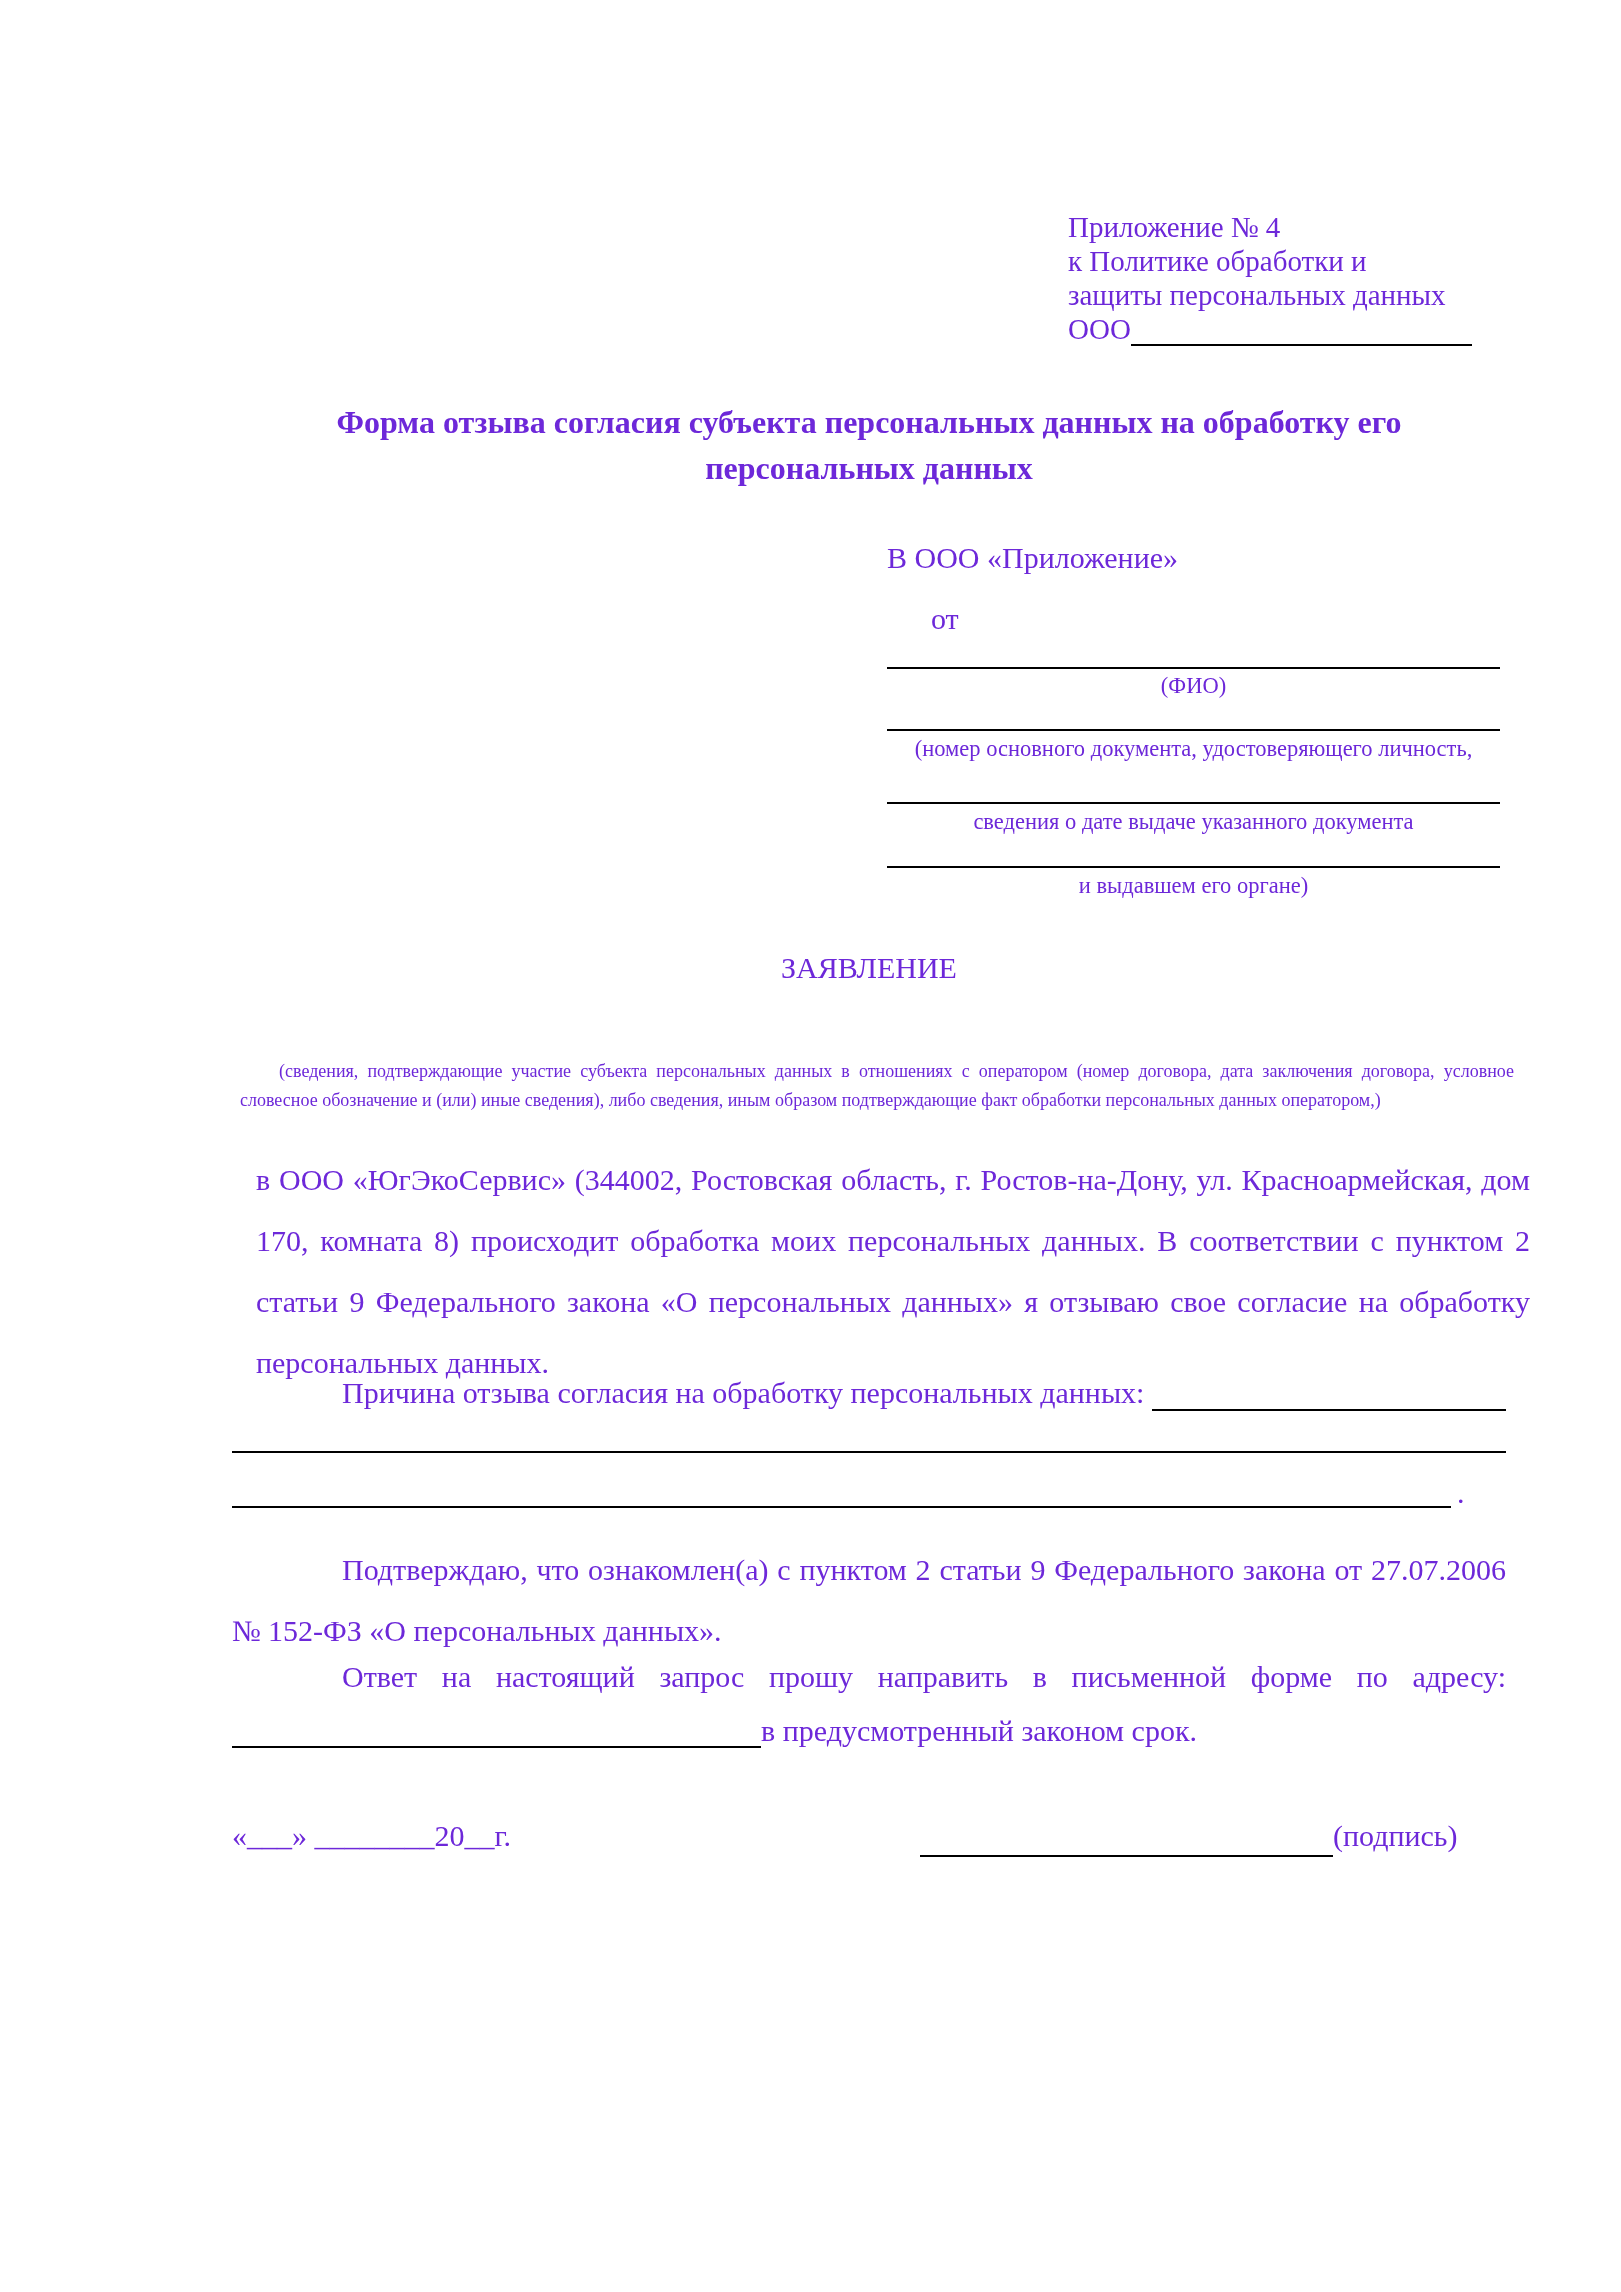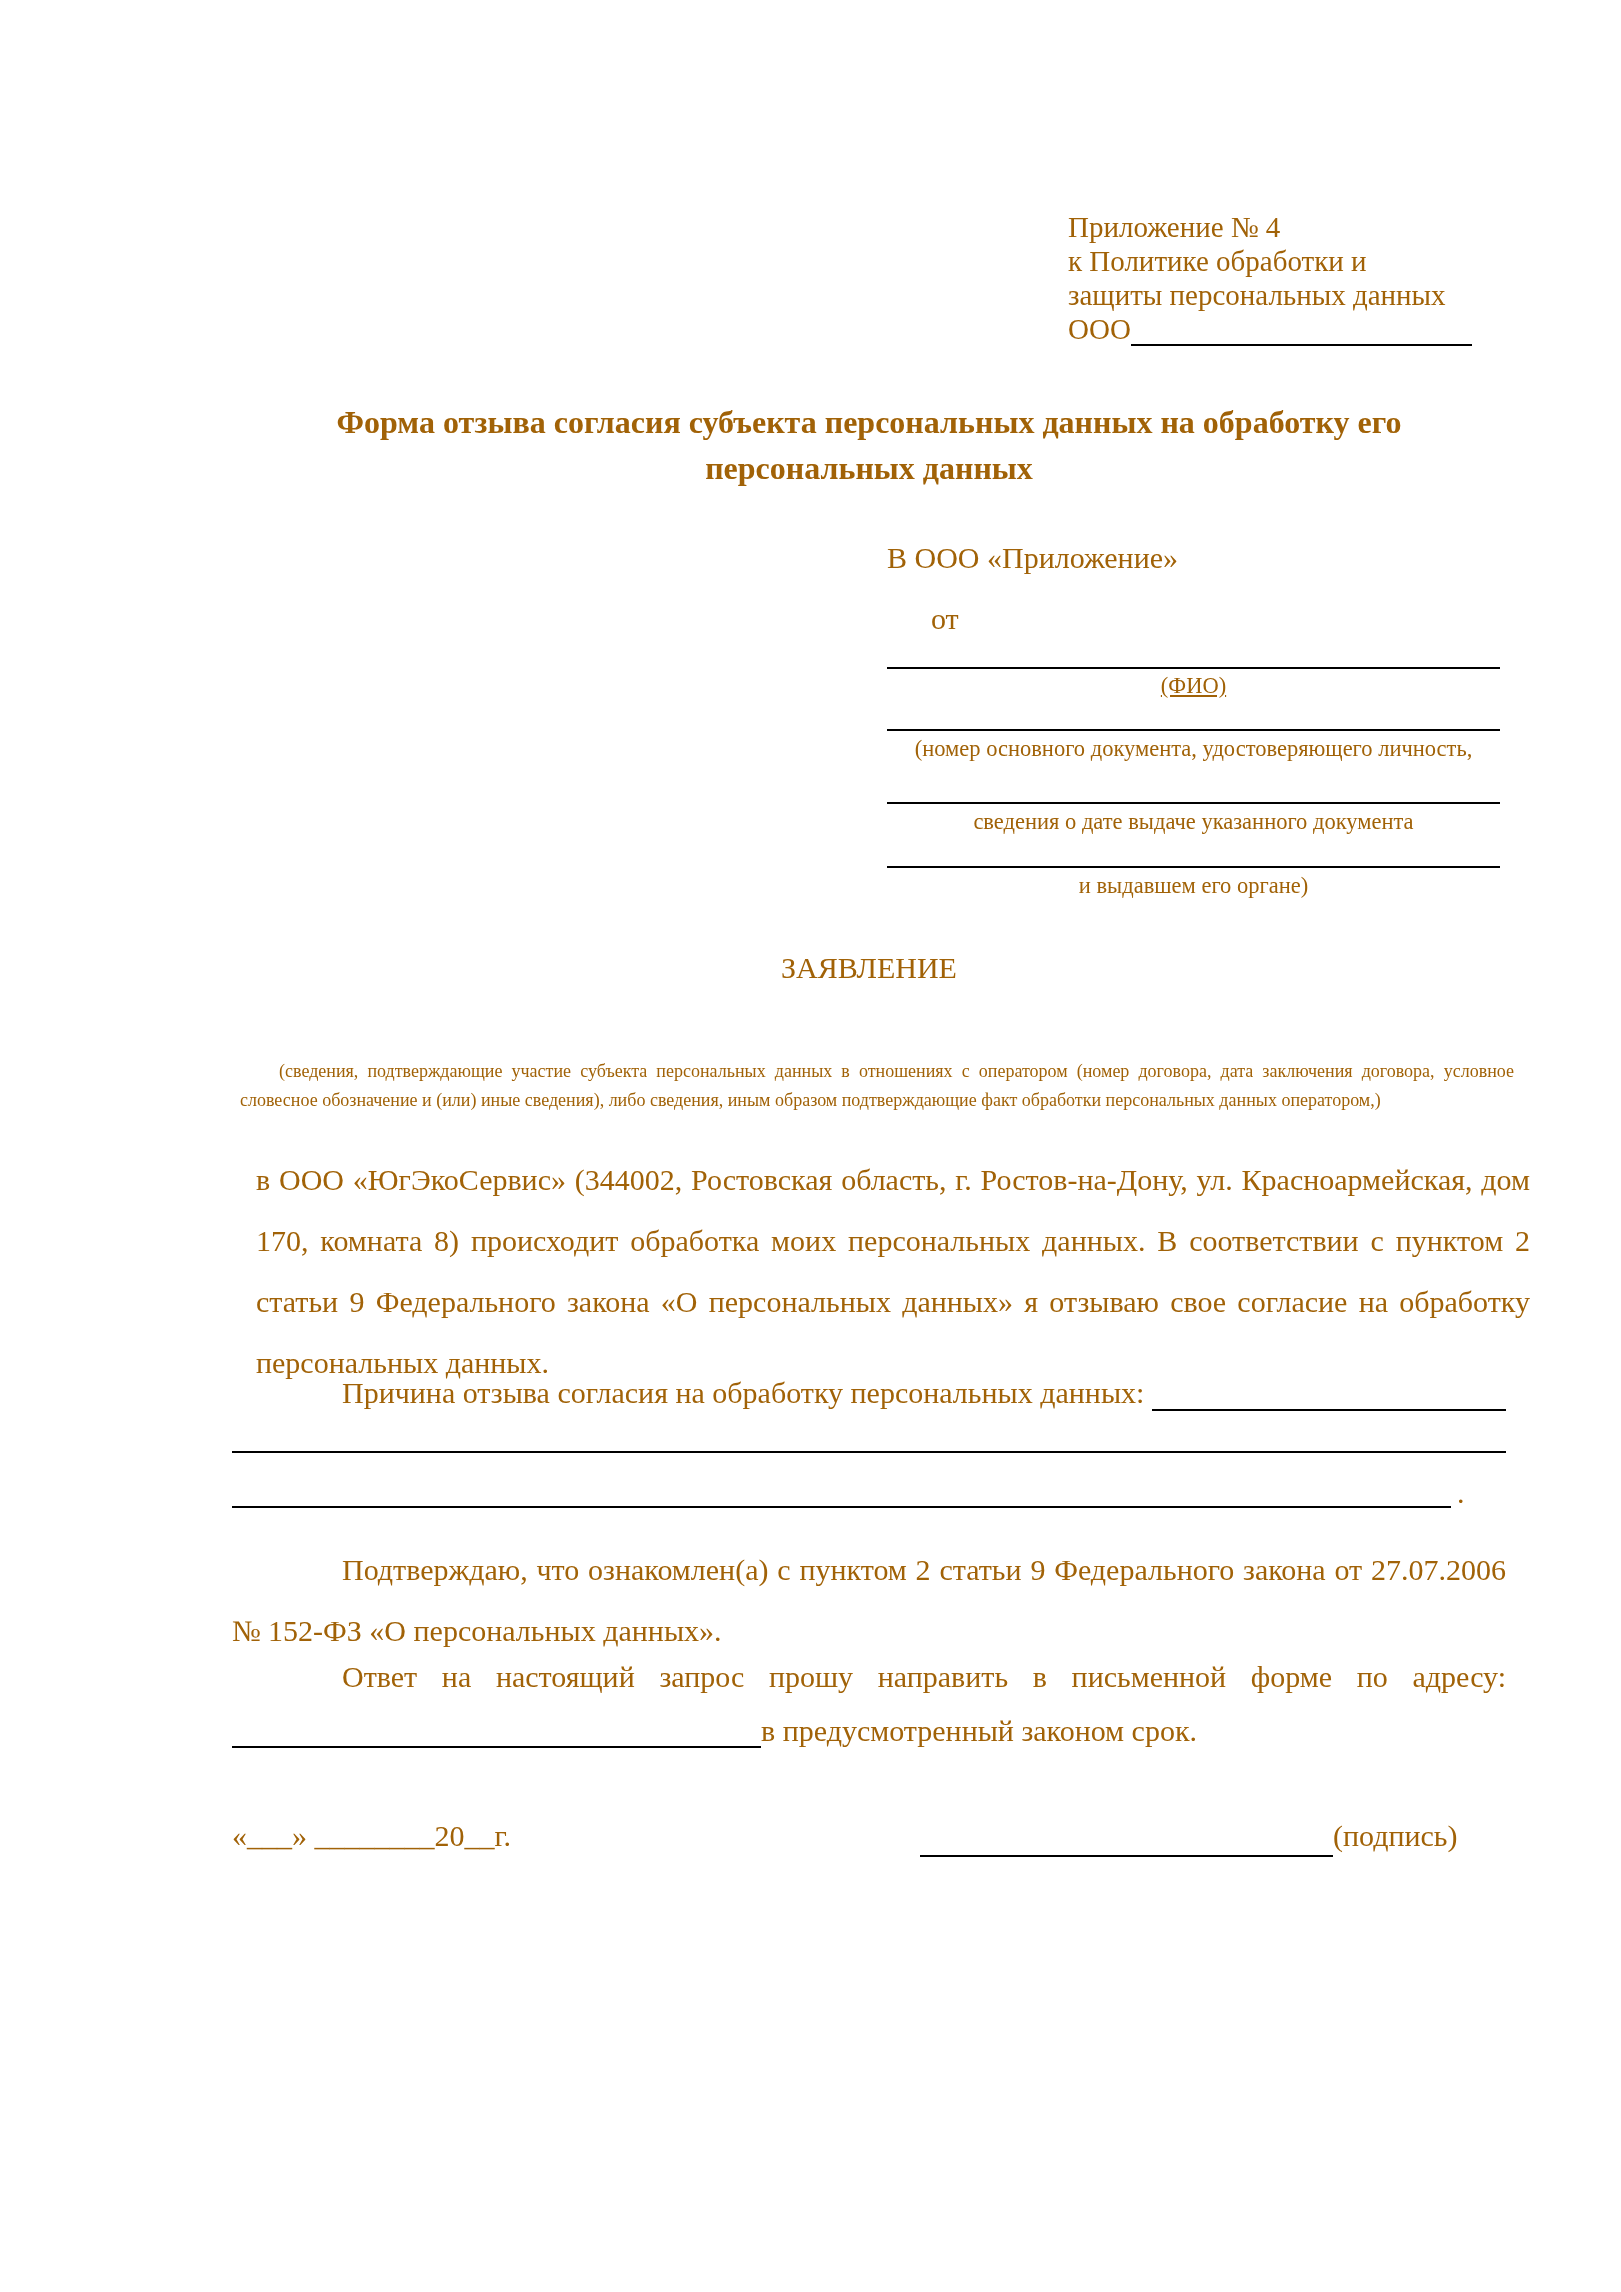--- a/index.html
+++ b/index.html
@@ -2,21 +2,21 @@
 <html lang="ru"><head>
 <meta charset="utf-8">
 <style>
   * { margin: 0; padding: 0; box-sizing: border-box; }
   html, body { background: #ffffff; }
   .page {
     position: relative;
     width: 1621px;
     height: 2293px;
     background: #ffffff;
-    color: #a16207;
+    color: #6d28d9;
     font-family: "Liberation Serif", "DejaVu Serif", serif;
     overflow: hidden;
   }
   .abs { position: absolute; }
 
   
   .appendix {
     left: 1068px; top: 210px; width: 461px;
     font-size: 29px; line-height: 34px;
   }
@@ -30,21 +30,21 @@
     font-size: 32px; line-height: 46px;
     font-weight: bold; text-align: center;
   }
 
   
   .addressee { left: 887px; top: 541px; width: 613px; height: 372px; }
   .addressee .to   { position: absolute; top: 0;   left: 0; font-size: 30px; }
   .addressee .from { position: absolute; top: 61px; left: 0; font-size: 30px; margin-left: 44px; }
   .addr-hr { position: absolute; left: 0; width: 100%; border-top: 2.9px solid #000; }
   .addr-cap { position: absolute; left: 0; width: 100%; text-align: center; font-size: 22.5px; line-height: 27.4px; }
-  .hr1 { top: 126px; } .cap1 { top: 131px; text-decoration: underline; }
+  .hr1 { top: 126px; } .cap1 { top: 131px; }
   .hr2 { top: 188px; } .cap2 { top: 194px; }
   .hr3 { top: 261px; } .cap3 { top: 267px; }
   .hr4 { top: 325px; } .cap4 { top: 331px; }
 
   
   .stmt-heading {
     left: 232px; top: 951px; width: 1274px;
     font-size: 30px; text-align: center;
   }
   .intro-row {

